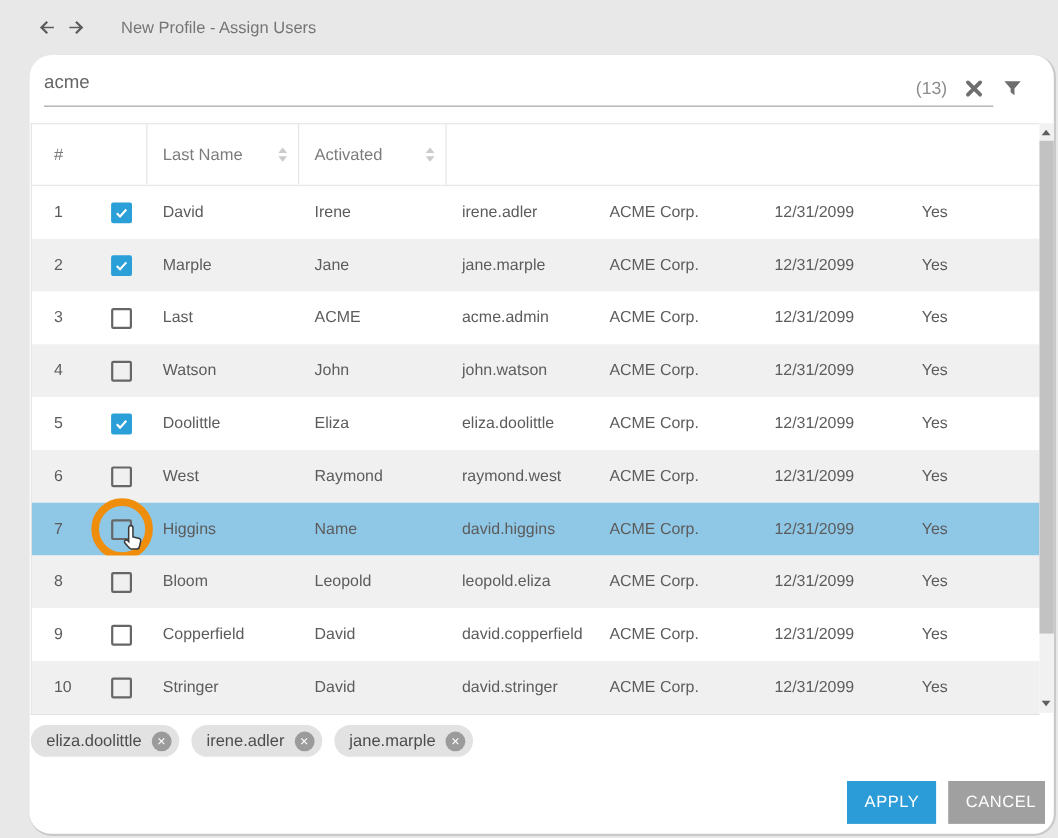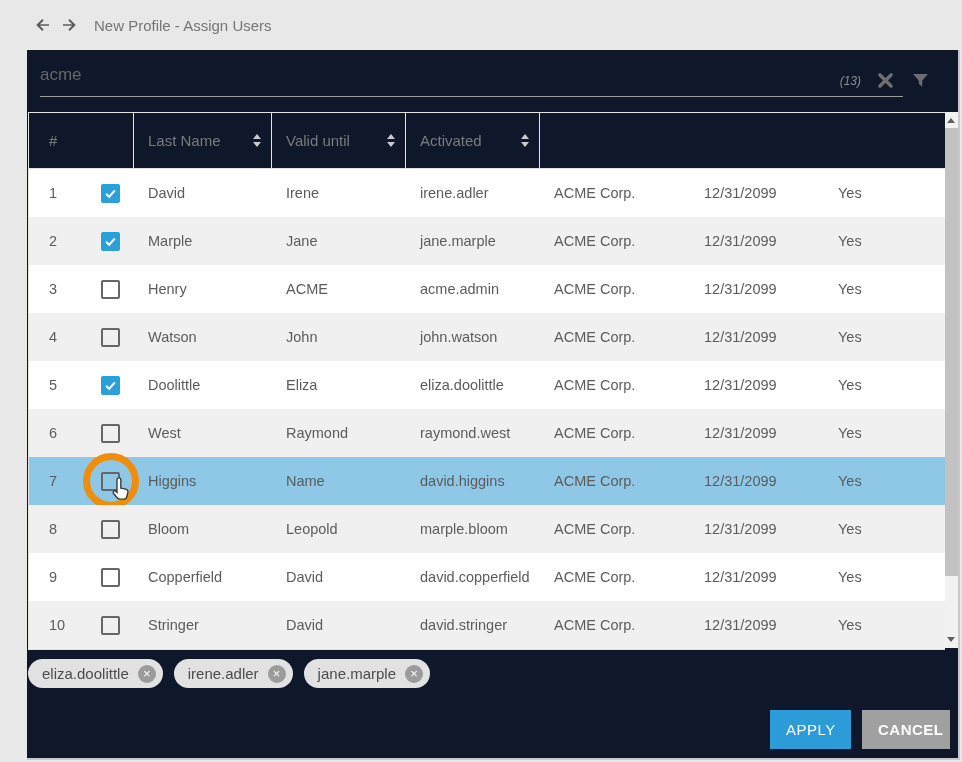--- a/index.html
+++ b/index.html
@@ -4,30 +4,30 @@
 <style>
   html,body{margin:0;padding:0;}
   .screen{
     position:relative;width:962px;height:762px;background:#e8e8e8;overflow:hidden;
     font-family:"Liberation Sans",sans-serif;-webkit-font-smoothing:antialiased;
   }
   
   .topbar{position:absolute;left:0;top:0;width:962px;height:50px;background:#e8e8e8;
     display:flex;align-items:center;padding-left:32px;box-sizing:border-box;}
   .nav-arrow{display:flex;align-items:center;justify-content:center;width:22px;height:22px;margin-right:4px;cursor:pointer;}
-  .topbar-title{margin-left:10px;font-size:15px;color:#757575;}
-  
-  .card{position:absolute;left:27px;top:50px;width:931px;height:708px;background:#0f172a;
-    border-right:2px solid #c9c9c9;border-bottom:2px solid #c9c9c9;}
+  .topbar-title{margin-left:26px;font-size:15px;color:#757575;}
+  
+  .card{position:absolute;left:27px;top:50px;width:931px;height:708px;background:#ffffff;
+    border-right:2px solid #c9c9c9;border-bottom:2px solid #c9c9c9;border-radius:20px;}
   
   .filter-input{position:absolute;left:13px;top:15px;width:863px;border:none;outline:none;
     border-bottom:1px solid #9c9c9c;background:transparent;font-family:inherit;
     font-size:17px;color:#666;padding:0 0 11px 0;}
   .search-icons{position:absolute;top:20px;right:27px;display:flex;align-items:center;gap:15px;}
-  .result-count{font-size:12px;color:#8c8c8c;font-style:italic;}
+  .result-count{font-size:16px;color:#8c8c8c;}
   .icon-btn{display:flex;align-items:center;justify-content:center;cursor:pointer;}
   
   .table{position:absolute;left:1px;top:62px;width:917px;box-sizing:border-box;
     border-top:1px solid #e3e3e3;border-left:1px solid #e3e3e3;border-bottom:1px solid #e0e0e0;}
   .thead{display:grid;grid-template-columns:105px 138px 134px 134px 150px 134px 1fr;height:55px;
     border-bottom:1px solid #e3e3e3;}
   .hcell{display:flex;align-items:center;justify-content:space-between;
     padding:0 10px 0 14px;border-right:1px solid #e3e3e3;color:#7b7b7b;font-size:15px;overflow:hidden;}
   .hcell:first-child{padding-left:20px;}
   .sort{display:flex;flex-direction:column;gap:3px;align-items:center;flex:0 0 auto;}
@@ -59,21 +59,21 @@
   .tags{position:absolute;left:1px;top:609px;display:flex;gap:11px;}
   .chip{height:29px;border-radius:15px;background:#e2e2e2;display:flex;align-items:center;
     padding:0 7px 0 14px;font-size:15px;color:#4c4c4c;gap:9px;}
   .chip-remove{width:18px;height:18px;border-radius:50%;background:#9b9b9b;color:#fff;
     display:flex;align-items:center;justify-content:center;font-size:13px;line-height:1;cursor:pointer;}
   
   .actions{position:absolute;right:8px;top:660px;display:flex;gap:11px;}
   .actions button{height:39px;border:none;color:#fff;font-size:15px;font-family:inherit;
     letter-spacing:0.5px;cursor:pointer;padding:0 16px;}
   .btn-apply{width:81px;background:var(--apply-button,#2b9cd8);}
-  .btn-cancel{width:88px;background:var(--cancel-button,#a0a0a0);font-weight:bold;}
+  .btn-cancel{width:88px;background:var(--cancel-button,#a0a0a0);}
 </style>
 </head>
 <body>
 
 <div class="screen">
 
   <div class="topbar">
     <span class="nav-arrow">
       <svg viewBox="0 0 24 24" width="18" height="18">
           <path d="M20 11H7.8l5.1-5.1L11 4l-8 8 8 8 1.9-1.9L7.8 13H20z" fill="#5c5c5c"></path>
@@ -112,27 +112,20 @@
 
   </div>
           <div class="hcell">
     <span class="hlabel">Last Name</span>
     <span class="sort">
       <span class="tri-up"></span>
       <span class="tri-down"></span>
     </span>
   </div>
           <div class="hcell">
-    <span class="hlabel">Valid until</span>
-    <span class="sort">
-      <span class="tri-up"></span>
-      <span class="tri-down"></span>
-    </span>
-  </div>
-          <div class="hcell">
     <span class="hlabel">Activated</span>
     <span class="sort">
       <span class="tri-up"></span>
       <span class="tri-down"></span>
     </span>
   </div>
         </div>
       <div class="tbody">
           <div class="trow">
     <div class="cell c0">
@@ -169,21 +162,21 @@
     <div class="cell">Yes</div>
   </div>
           <div class="trow">
     <div class="cell c0">
       <span class="rownum">3</span>
       <span class="checkbox">
         
       </span>
 
     </div>
-    <div class="cell">Henry</div>
+    <div class="cell">Last</div>
     <div class="cell">ACME</div>
     <div class="cell">acme.admin</div>
     <div class="cell">ACME Corp.</div>
     <div class="cell">12/31/2099</div>
     <div class="cell">Yes</div>
   </div>
           <div class="trow">
     <div class="cell c0">
       <span class="rownum">4</span>
       <span class="checkbox">
@@ -253,21 +246,21 @@
           <div class="trow">
     <div class="cell c0">
       <span class="rownum">8</span>
       <span class="checkbox">
         
       </span>
 
     </div>
     <div class="cell">Bloom</div>
     <div class="cell">Leopold</div>
-    <div class="cell">marple.bloom</div>
+    <div class="cell">leopold.eliza</div>
     <div class="cell">ACME Corp.</div>
     <div class="cell">12/31/2099</div>
     <div class="cell">Yes</div>
   </div>
           <div class="trow">
     <div class="cell c0">
       <span class="rownum">9</span>
       <span class="checkbox">
         
       </span>

